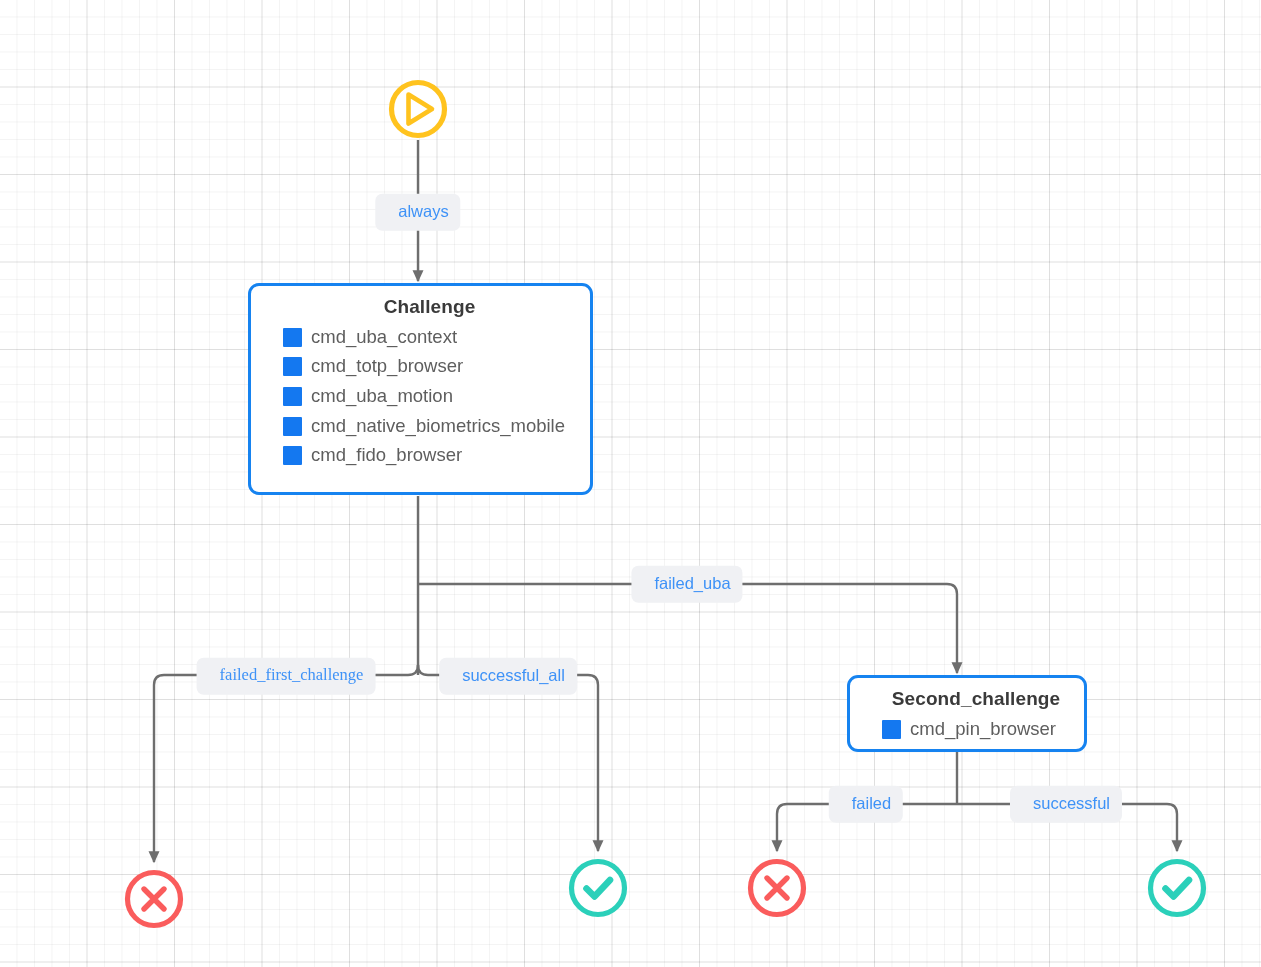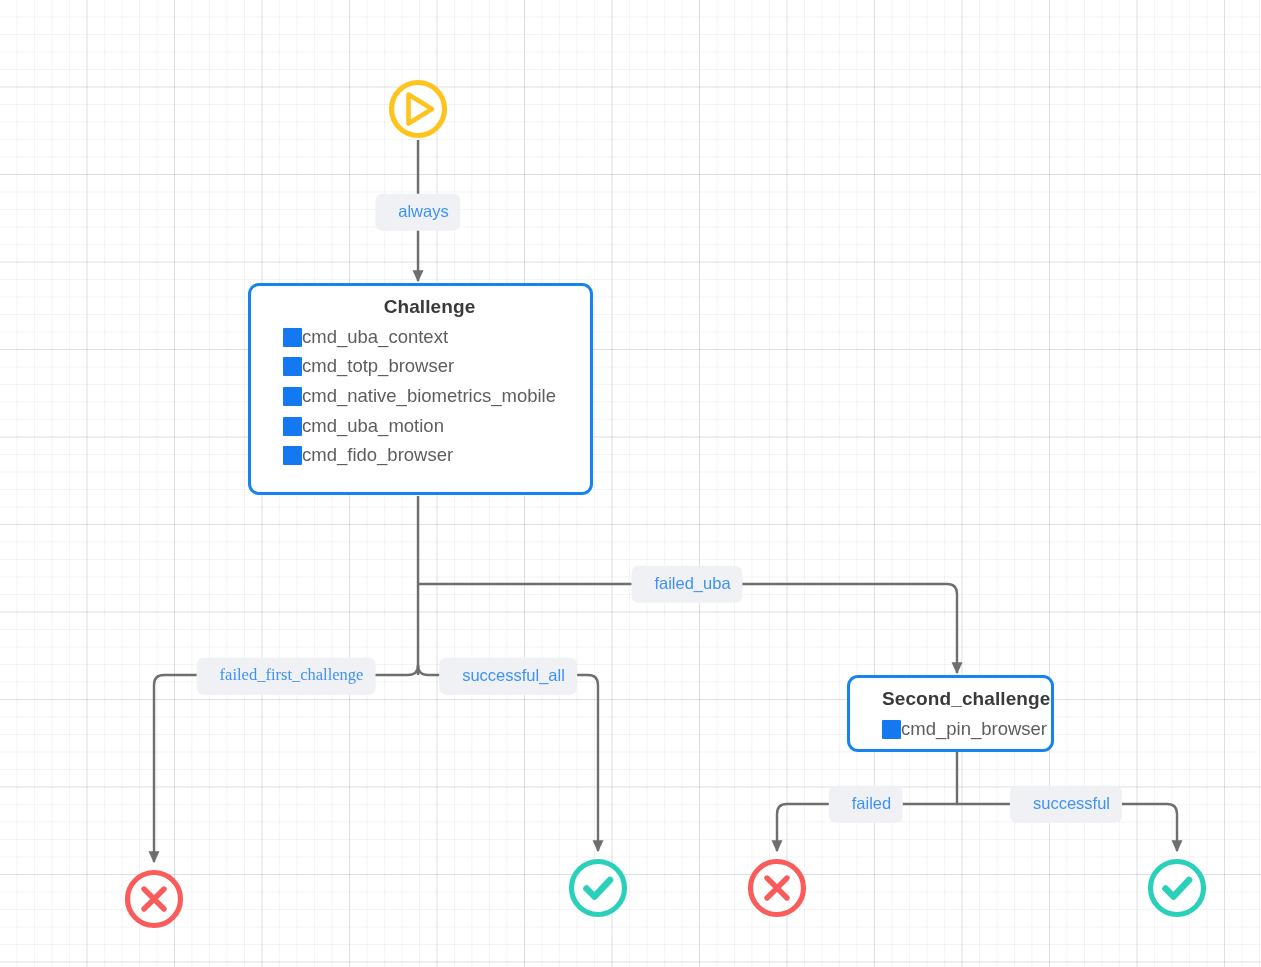--- a/index.html
+++ b/index.html
@@ -69,20 +69,21 @@
     white-space: nowrap;
   }
   .task-items {
     display: flex;
     flex-direction: column;
     gap: 1px;
   }
   .task-item {
     display: flex;
     align-items: center;
+    gap: 9px;
     white-space: nowrap;
   }
   .item-swatch {
     width: 19px;
     height: 19px;
     flex: 0 0 19px;
     background: #1478f0;
     border-radius: 1px;
   }
   .item-label {
@@ -162,34 +163,34 @@
       <div class="task-item">
         <span class="item-swatch"></span>
         <span class="item-label">cmd_uba_context</span>
       </div>
       <div class="task-item">
         <span class="item-swatch"></span>
         <span class="item-label">cmd_totp_browser</span>
       </div>
       <div class="task-item">
         <span class="item-swatch"></span>
+        <span class="item-label">cmd_uba_motion</span>
+      </div>
+      <div class="task-item">
+        <span class="item-swatch"></span>
         <span class="item-label">cmd_native_biometrics_mobile</span>
       </div>
       <div class="task-item">
         <span class="item-swatch"></span>
-        <span class="item-label">cmd_uba_motion</span>
-      </div>
-      <div class="task-item">
-        <span class="item-swatch"></span>
         <span class="item-label">cmd_fido_browser</span>
       </div>
     </div>
   </div>
 
-  <div class="node task-node" style="left:847px; top:675px; width:207px; height:77px;">
+  <div class="node task-node" style="left:847px; top:675px; width:240px; height:77px;">
     <div class="task-title">Second_challenge</div>
     <div class="task-items">
       <div class="task-item">
         <span class="item-swatch"></span>
         <span class="item-label">cmd_pin_browser</span>
       </div>
     </div>
   </div>
 
   <div class="node terminal" style="left:123px; top:868px;">

